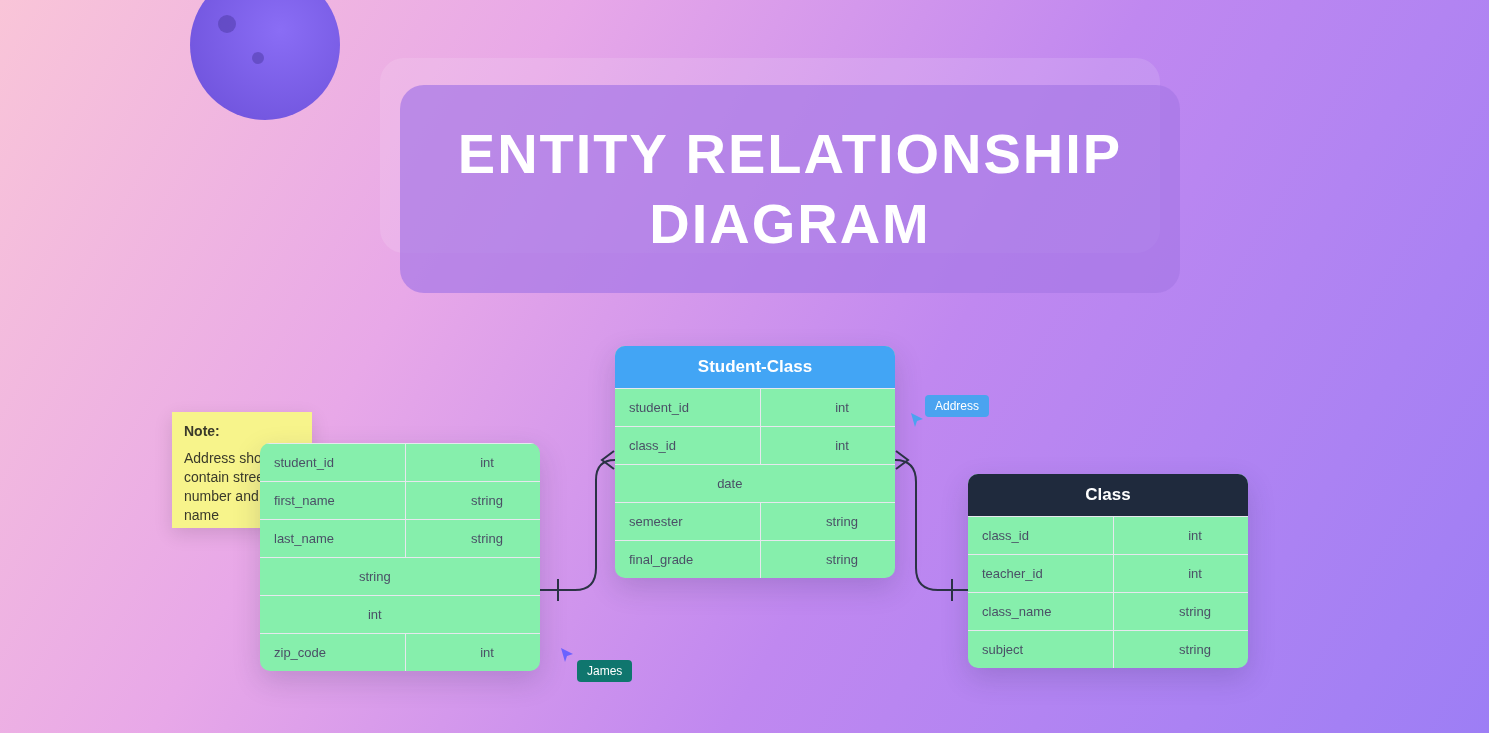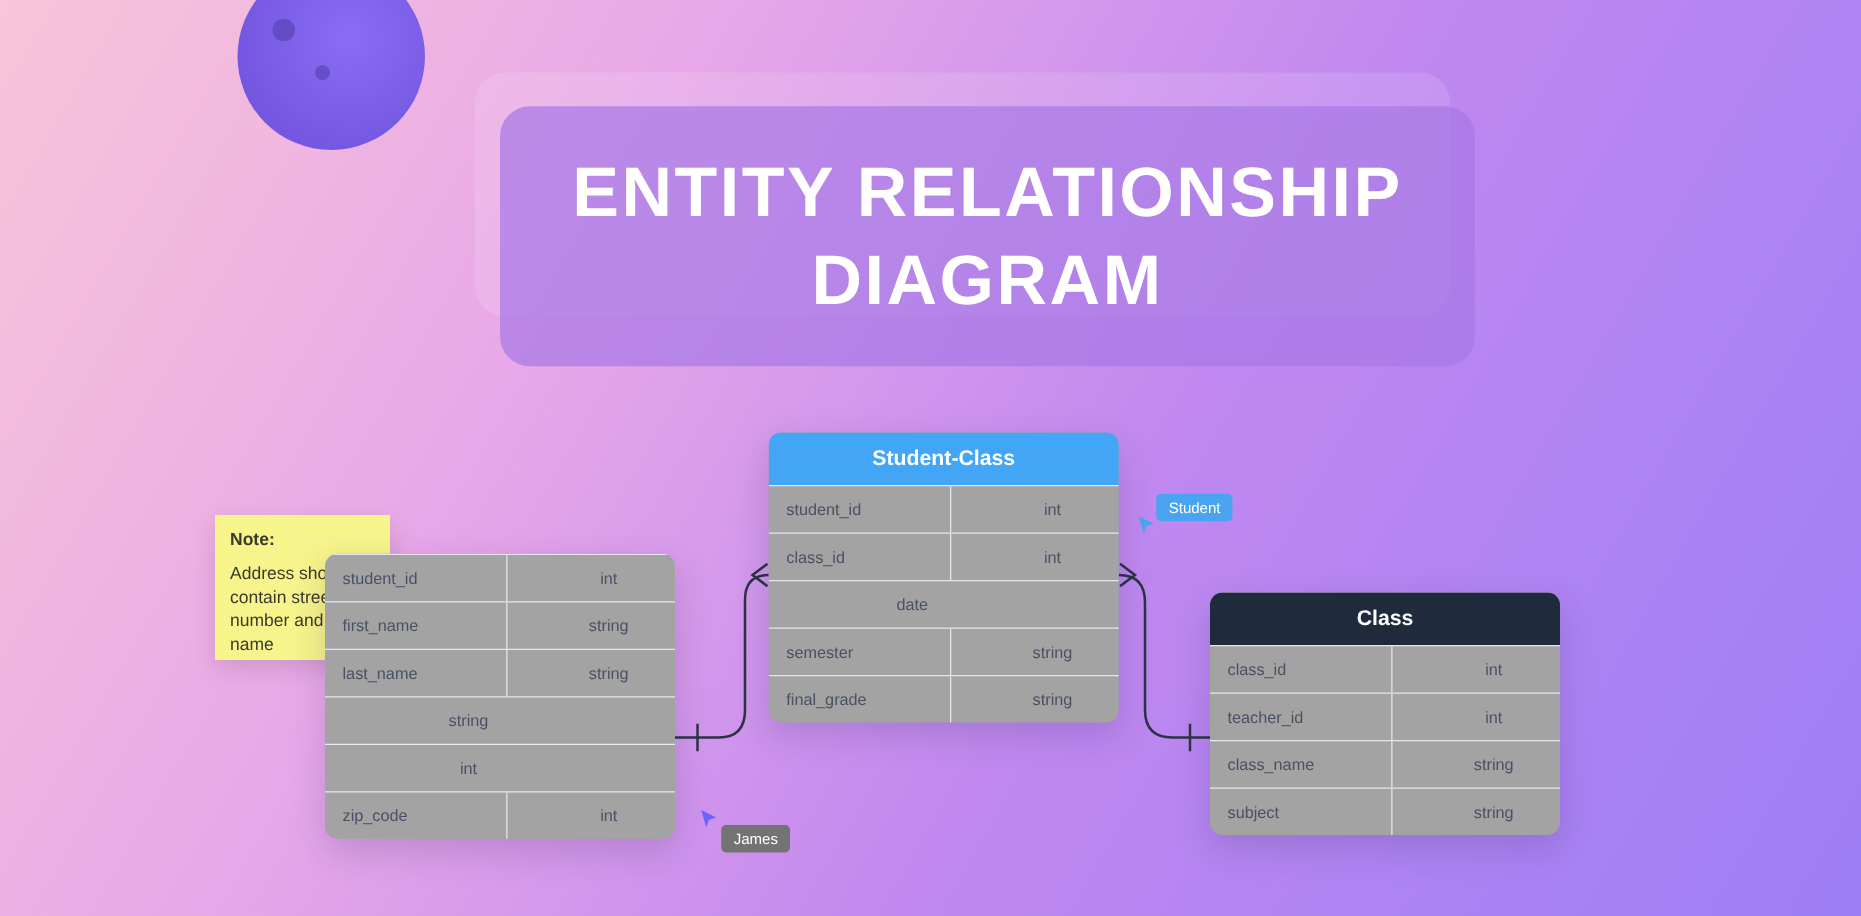--- a/index.html
+++ b/index.html
@@ -57,21 +57,21 @@
       background: #f7f48b;
       padding: 10px 12px;
       font-size: 14px;
       color: #3a3a2a;
       box-shadow: 0 6px 18px rgba(0,0,0,0.12);
       line-height: 1.35;
     }
     .sticky .note-label { font-weight: 600; display: block; margin-bottom: 8px; }
     .entity {
       position: absolute;
-      background: #a3a3a3;
+      background: #86efac;
       border-radius: 10px;
       box-shadow: 0 10px 28px rgba(40,40,80,0.18);
       overflow: hidden;
     }
     .entity .hdr {
       color: #fff;
       text-align: center;
       font-weight: 600;
       font-size: 17px;
       padding: 11px 8px;
@@ -88,21 +88,21 @@
     .entity .row > div {
       padding: 11px 14px;
     }
     .entity .row .col-name { flex: 1.2; border-right: 1px solid #e6e8ee; }
     .entity .row .col-type { flex: 0.8; text-align: center; }
     .ent-student { top: 443px; left: 260px; width: 280px; }
     .ent-sc      { top: 346px; left: 615px; width: 280px; }
     .ent-class   { top: 474px; left: 968px; width: 280px; }
     .user-tag {
       position: absolute;
-      background: #737373;
+      background: #0f766e;
       color: #fff;
       font-size: 12px;
       padding: 4px 10px;
       border-radius: 4px;
     }
     .user-tag.lindsey { top: 395px; left: 925px; background: #4aa3f0; }
     .user-tag.james   { top: 660px; left: 577px; }
     .cursor {
       position: absolute;
       width: 0; height: 0;
@@ -208,20 +208,20 @@
       <div class="col-name">subject</div>
       <div class="col-type">string</div>
     </div>
 </div>
 
 <div class="cursor lindsey">
   <svg width="16" height="16">
       <path d="M1 1 L13 7 L7 9 L5 15 Z" fill="#4aa3f0"></path>
     </svg>
 </div>
-<div class="user-tag lindsey">Student</div>
+<div class="user-tag lindsey">Address</div>
 
 <div class="cursor james">
   <svg width="16" height="16">
       <path d="M1 1 L13 7 L7 9 L5 15 Z" fill="#6b62ff"></path>
     </svg>
 </div>
 <div class="user-tag james">James</div>
 
 </body></html>

